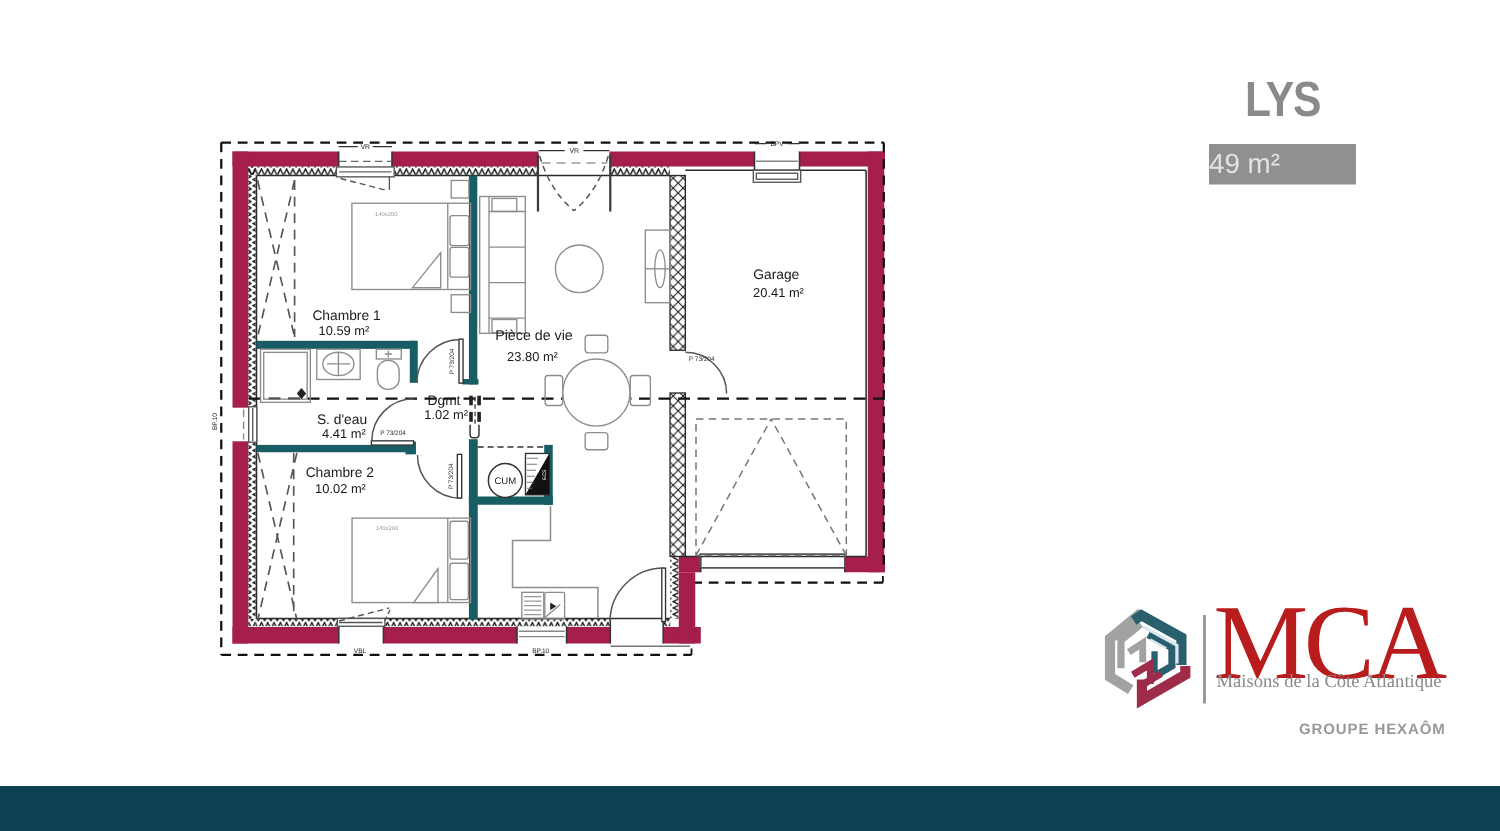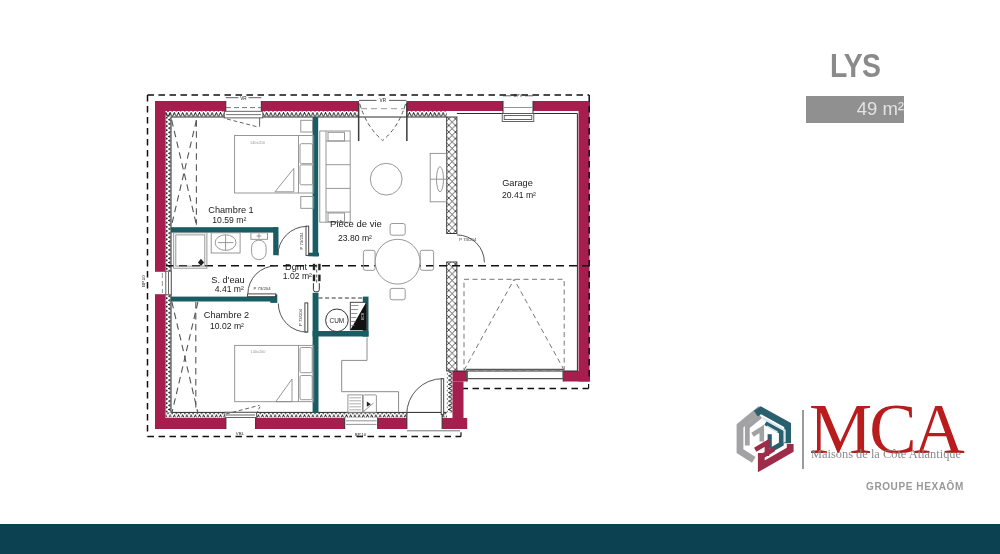--- a/index.html
+++ b/index.html
@@ -349,21 +349,21 @@
     <path d="M359,100.4 H376.5 M389,100.4 H406.3" stroke="#333" stroke-width="0.8"></path>
     <text x="518" y="97.3" font-size="4.4" fill="#222" text-anchor="middle">BPV</text>
     <path d="M503,95.8 H511 M525,95.8 H533" stroke="#333" stroke-width="0.8"></path>
     <text x="240" y="435.3" font-size="4.4" fill="#222" text-anchor="middle">VBL</text>
     <text x="360.5" y="435.6" font-size="4.4" fill="#222" text-anchor="middle">BP.10</text>
     <text x="144.5" y="281" font-size="4.4" fill="#222" text-anchor="middle" transform="rotate(-90 144.5,281)">BP.10</text>
 </svg>
 
 <div class="abs" style="left:806px;top:47px;width:98px;text-align:center;font-weight:bold;font-size:33px;color:#8a8a8a;transform:scaleX(0.86);letter-spacing:-1px;">LYS</div>
 
-<div class="abs" style="left:806px;top:96px;width:98px;height:26.5px;background:#909090;color:#e3e3e3;font-size:18.5px;line-height:26.5px;text-align:right;">49 m²</div>
+<div class="abs" style="left:806px;top:96px;width:98px;height:26.5px;background:#909090;color:#e3e3e3;font-size:18.5px;line-height:26.5px;text-align:left;">49 m²</div>
 
 <svg class="abs" style="left:736px;top:404px" width="62" height="70" viewBox="0 0 62 70" xmlns="http://www.w3.org/2000/svg">
 <g fill="none" stroke-linecap="butt" stroke-linejoin="miter">
 
 <path d="M25,4.5 L4,21.8 L4,47.2 L17.8,55.8" stroke="#a2a2a4" stroke-width="6.8"></path>
 <path d="M24.5,12.2 L11.3,22.8 L11.3,41.5" stroke="#a2a2a4" stroke-width="4.8"></path>
 <path d="M16.5,30.8 L25.8,24.8 L25.8,37.5" stroke="#a2a2a4" stroke-width="4.6"></path>
 
 <path d="M19.8,9.6 L24.9,6.2 L51.6,21 L51.6,39.3" stroke="#2a5f6e" stroke-width="6.8"></path>
 <path d="M29.5,19 L45.3,27.8 L45.3,40 L36.2,45.3" stroke="#2a5f6e" stroke-width="4.8"></path>

